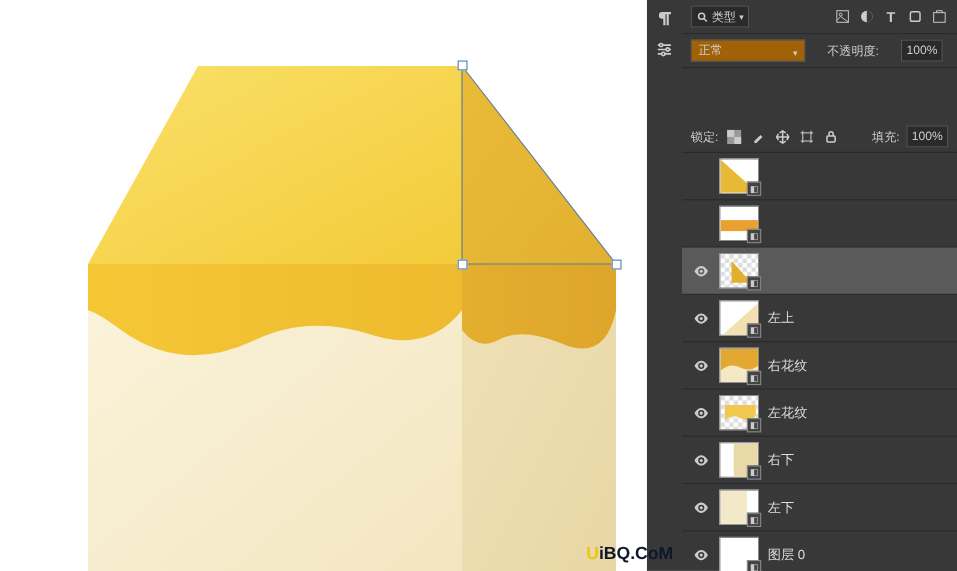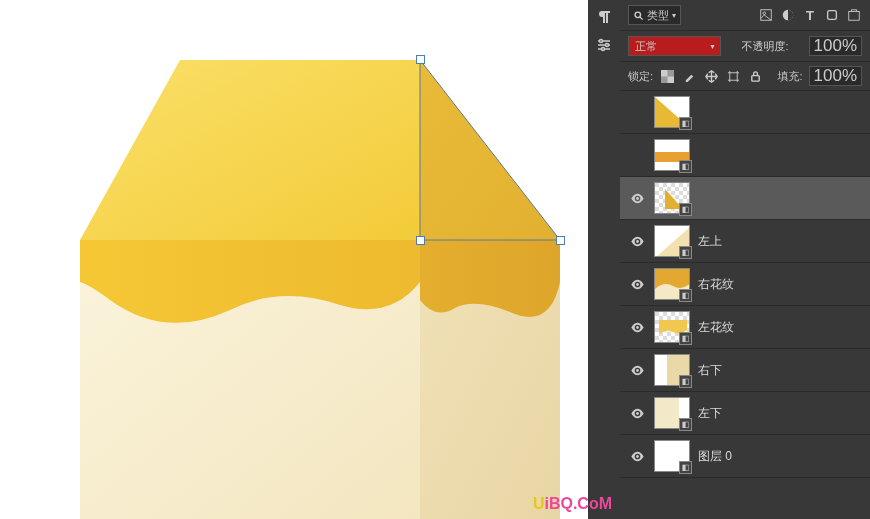--- a/index.html
+++ b/index.html
@@ -84,48 +84,49 @@
     }
     .filter-icon {
       width: 16px;
       height: 16px;
       display: flex;
       align-items: center;
       justify-content: center;
       color: #ccc;
     }
     .blend-select {
-      background: #b91c1c;
+      background: #a16207;
       border: 1px solid #555;
       color: #ccc;
       padding: 2px 6px;
       font-size: 11px;
       width: 104px;
       height: 20px;
       display: flex;
-      align-items: center;
+      align-items: flex-end;
       justify-content: space-between;
     }
     .opacity-label { font-size: 11px; white-space: nowrap; text-align: center; }
     .opacity-value {
       background: #2a2a2a;
       border: 1px solid #555;
       padding: 1px 4px;
-      font-size: 17px;
+      font-size: 11px;
       height: 20px;
       display: flex;
       align-items: center;
     }
     .lock-row {
       display: flex;
       align-items: center;
       padding: 4px 8px;
       gap: 6px;
       border-bottom: 1px solid #2a2a2a;
       font-size: 11px;
+      margin-top: 48px;
     }
     .lock-icon {
       width: 16px;
       height: 16px;
       display: flex;
       align-items: center;
       justify-content: center;
     }
     .layers-list {
       flex: 1;
@@ -183,21 +184,21 @@
     }
     .watermark {
       position: absolute;
       bottom: 6px;
       right: 258px;
       font-size: 16px;
       font-weight: bold;
       font-family: Arial, sans-serif;
     }
     .wm-u { color: #e8c815; }
-    .wm-rest { color: #ec4899; }
+    .wm-rest { color: #0f172a; }
   </style>
 </head>
 <body>
 
 <div class="canvas-area">
 
   <svg class="pencil-house" viewBox="0 0 480 470">
 
     <path d="M 0 190 L 340 190 L 340 470 L 0 470 Z" fill="url(#bodyLeft)"></path>
 

